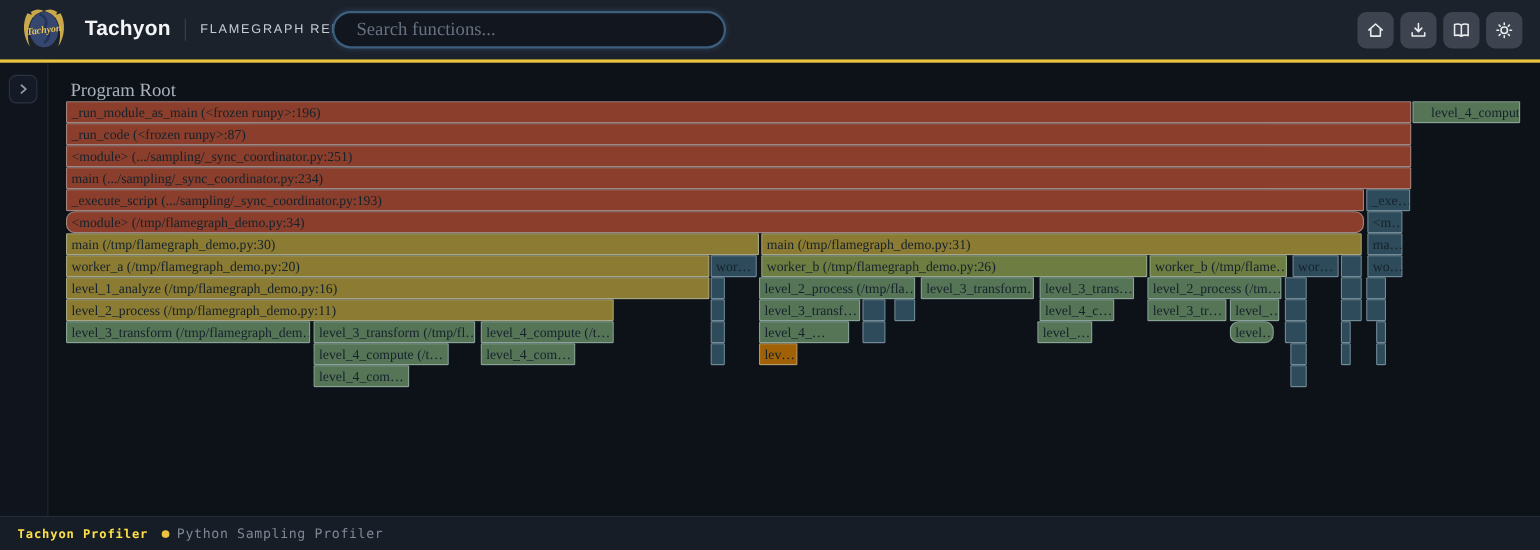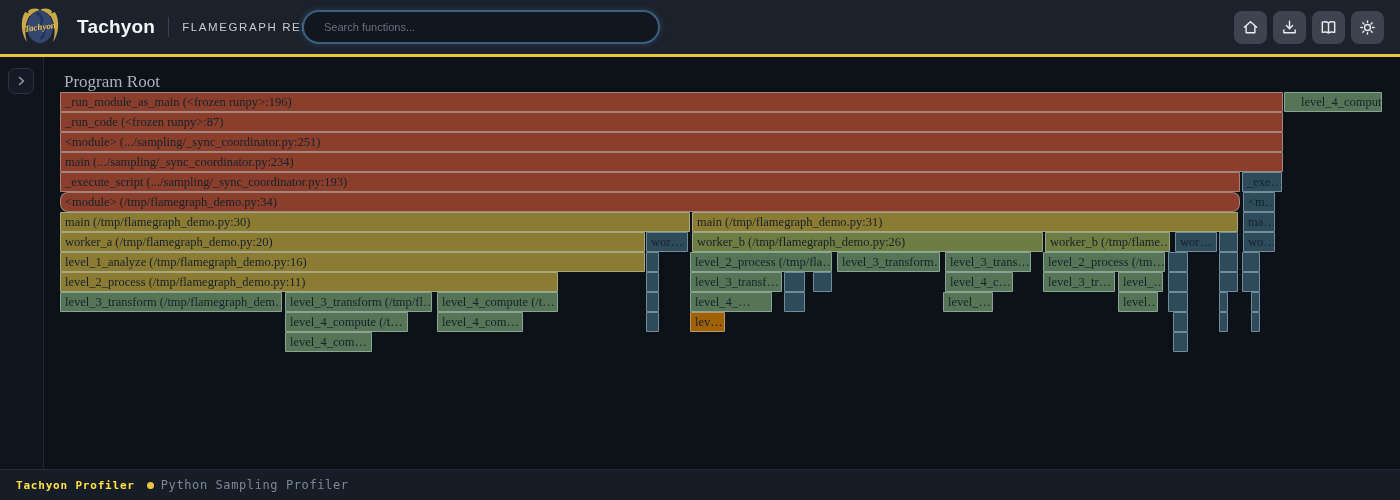--- a/index.html
+++ b/index.html
@@ -10,21 +10,21 @@
   
   .header{position:absolute;top:0;left:0;right:0;height:54px;background:#1c222c;display:flex;align-items:center;z-index:5;}
   .accent-bar{position:absolute;top:54px;left:0;right:0;height:3px;background:#eac43f;z-index:6;}
   .logo{margin-left:18px;width:44px;height:44px;flex:0 0 auto;}
   .app-title{margin-left:15px;color:#f2f4f7;font-size:19px;font-weight:bold;letter-spacing:.2px;}
   .hsep{width:1px;height:20px;background:#3a4250;margin:0 13px;}
   .report-label{color:#c6ccd4;font-size:11.5px;letter-spacing:1.6px;}
   .search{
     position:absolute;left:302px;top:10px;width:358px;height:34px;border-radius:17px;
     border:2px solid #3c5f7e;background:#11161f;color:#aeb6c2;padding:0 20px;
-    font-size:11px;box-sizing:border-box;outline:none;font-family:Liberation Sans, sans-serif;
+    font-size:17px;box-sizing:border-box;outline:none;font-family:Liberation Serif, serif;
     box-shadow:0 0 6px rgba(70,120,170,.35);
   }
   .search::placeholder{color:#67717f;}
   .actions{position:absolute;right:16px;top:11px;display:flex;gap:6px;}
   .icon-btn{width:33px;height:33px;border-radius:8px;background:#3d444f;border:none;display:flex;
     align-items:center;justify-content:center;cursor:pointer;padding:0;}
   .icon-btn svg{stroke:#e9ebef;fill:none;stroke-width:1.5;stroke-linecap:round;stroke-linejoin:round;}
   
   .rail{position:absolute;left:0;top:57px;width:43px;bottom:30px;background:#10151d;border-right:1px solid #1f2733;z-index:2;}
   .expand-btn{position:absolute;left:8px;top:11px;width:26px;height:26px;border-radius:7px;background:#151b26;
@@ -145,21 +145,21 @@
     <div class="frame" style="left: 1168px; top: 272px; width: 20px; background: rgb(45, 75, 90);"></div>
     <div class="frame" style="left: 1219px; top: 272px; width: 19px; background: rgb(45, 75, 90);"></div>
     <div class="frame" style="left: 1242px; top: 272px; width: 18px; background: rgb(45, 75, 90);"></div>
     <div class="frame" style="left: 60px; top: 292px; width: 222px; background: rgb(86, 117, 87);">level_3_transform (/tmp/flamegraph_dem…</div>
     <div class="frame" style="left: 285px; top: 292px; width: 147px; background: rgb(86, 117, 87);">level_3_transform (/tmp/fl…</div>
     <div class="frame" style="left: 437px; top: 292px; width: 121px; background: rgb(86, 117, 87);">level_4_compute (/t…</div>
     <div class="frame" style="left: 646px; top: 292px; width: 13px; background: rgb(45, 75, 90);"></div>
     <div class="frame" style="left: 690px; top: 292px; width: 82px; background: rgb(86, 117, 87);">level_4_…</div>
     <div class="frame" style="left: 784px; top: 292px; width: 21px; background: rgb(45, 75, 90);"></div>
     <div class="frame" style="left: 943px; top: 292px; width: 50px; background: rgb(86, 117, 87);">level_…</div>
-    <div class="frame" style="left: 1118px; top: 292px; width: 40px; background: rgb(86, 117, 87);">level…</div>
+    <div class="frame" style="left: 1118px; top: 292px; width: 40px; background: rgb(86, 117, 87); border-radius: 8px;">level…</div>
     <div class="frame" style="left: 1168px; top: 292px; width: 20px; background: rgb(45, 75, 90);"></div>
     <div class="frame" style="left: 1219px; top: 292px; width: 9px; background: rgb(45, 75, 90);"></div>
     <div class="frame" style="left: 1251px; top: 292px; width: 9px; background: rgb(45, 75, 90);"></div>
     <div class="frame" style="left: 285px; top: 312px; width: 123px; background: rgb(86, 117, 87);">level_4_compute (/t…</div>
     <div class="frame" style="left: 437px; top: 312px; width: 86px; background: rgb(86, 117, 87);">level_4_com…</div>
     <div class="frame" style="left: 646px; top: 312px; width: 13px; background: rgb(45, 75, 90);"></div>
     <div class="frame" style="left: 690px; top: 312px; width: 35px; background: #a16207;">lev…</div>
     <div class="frame" style="left: 1173px; top: 312px; width: 15px; background: rgb(45, 75, 90);"></div>
     <div class="frame" style="left: 1219px; top: 312px; width: 9px; background: rgb(45, 75, 90);"></div>
     <div class="frame" style="left: 1251px; top: 312px; width: 9px; background: rgb(45, 75, 90);"></div>

